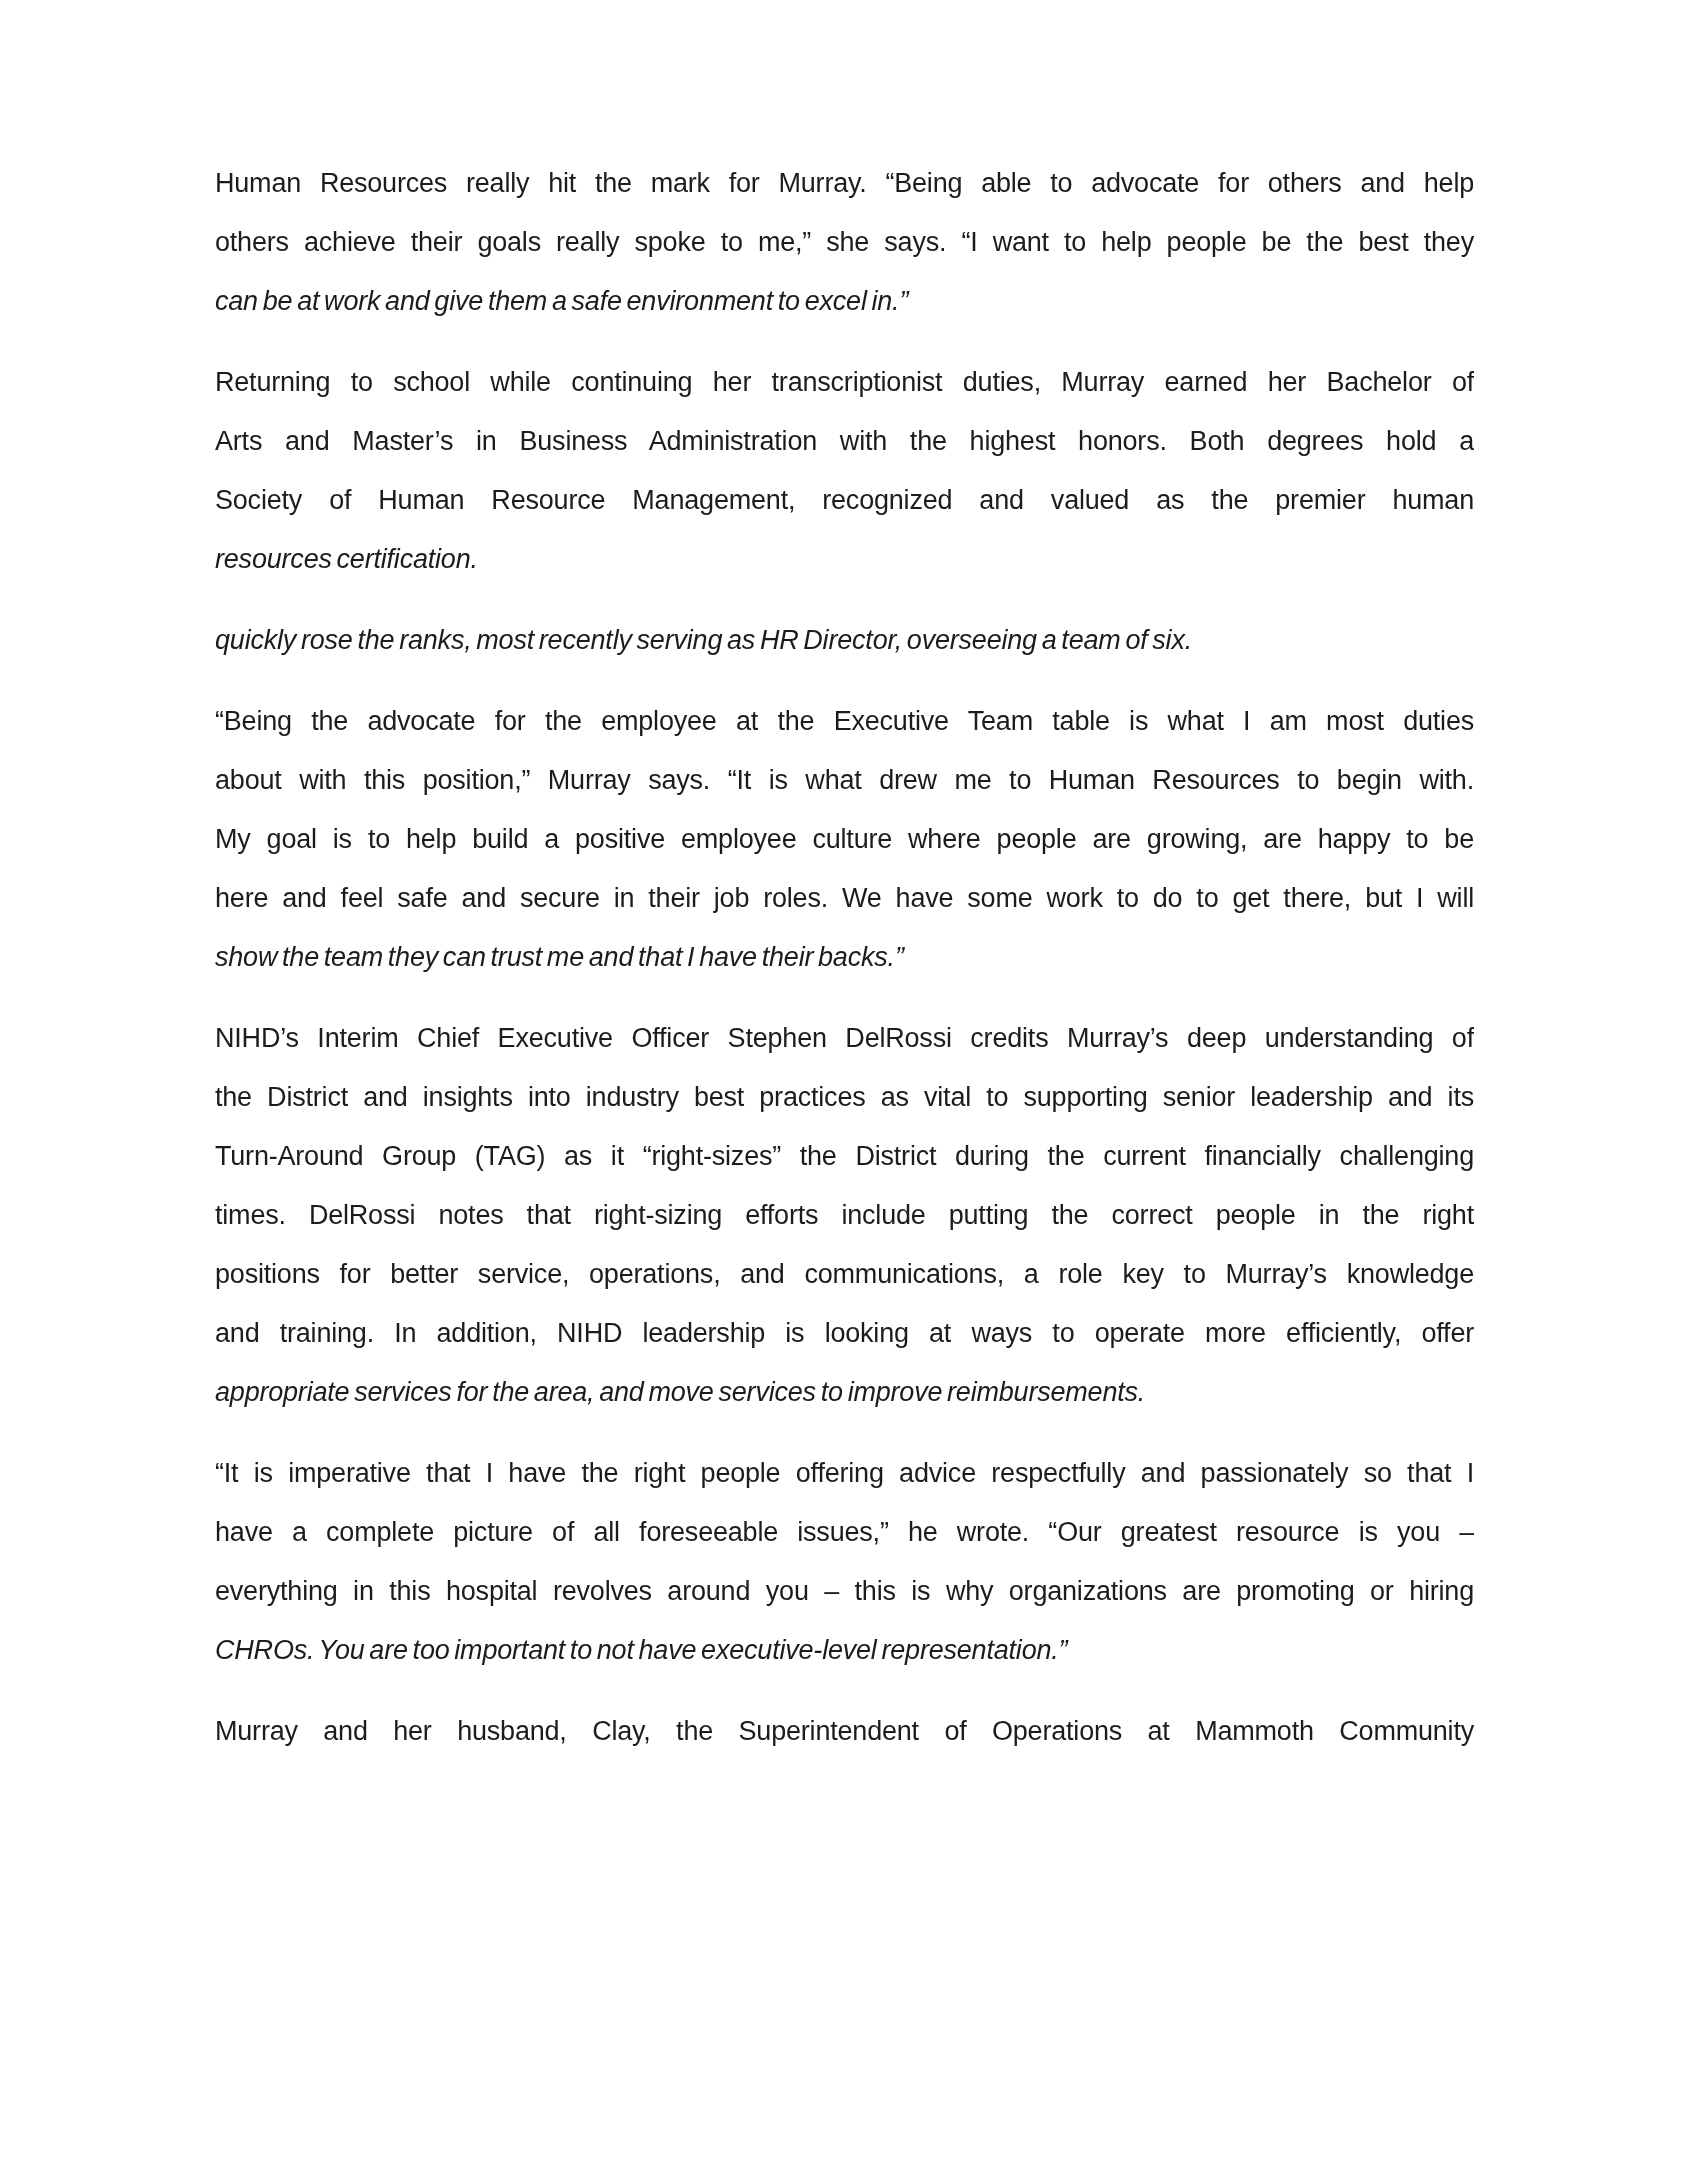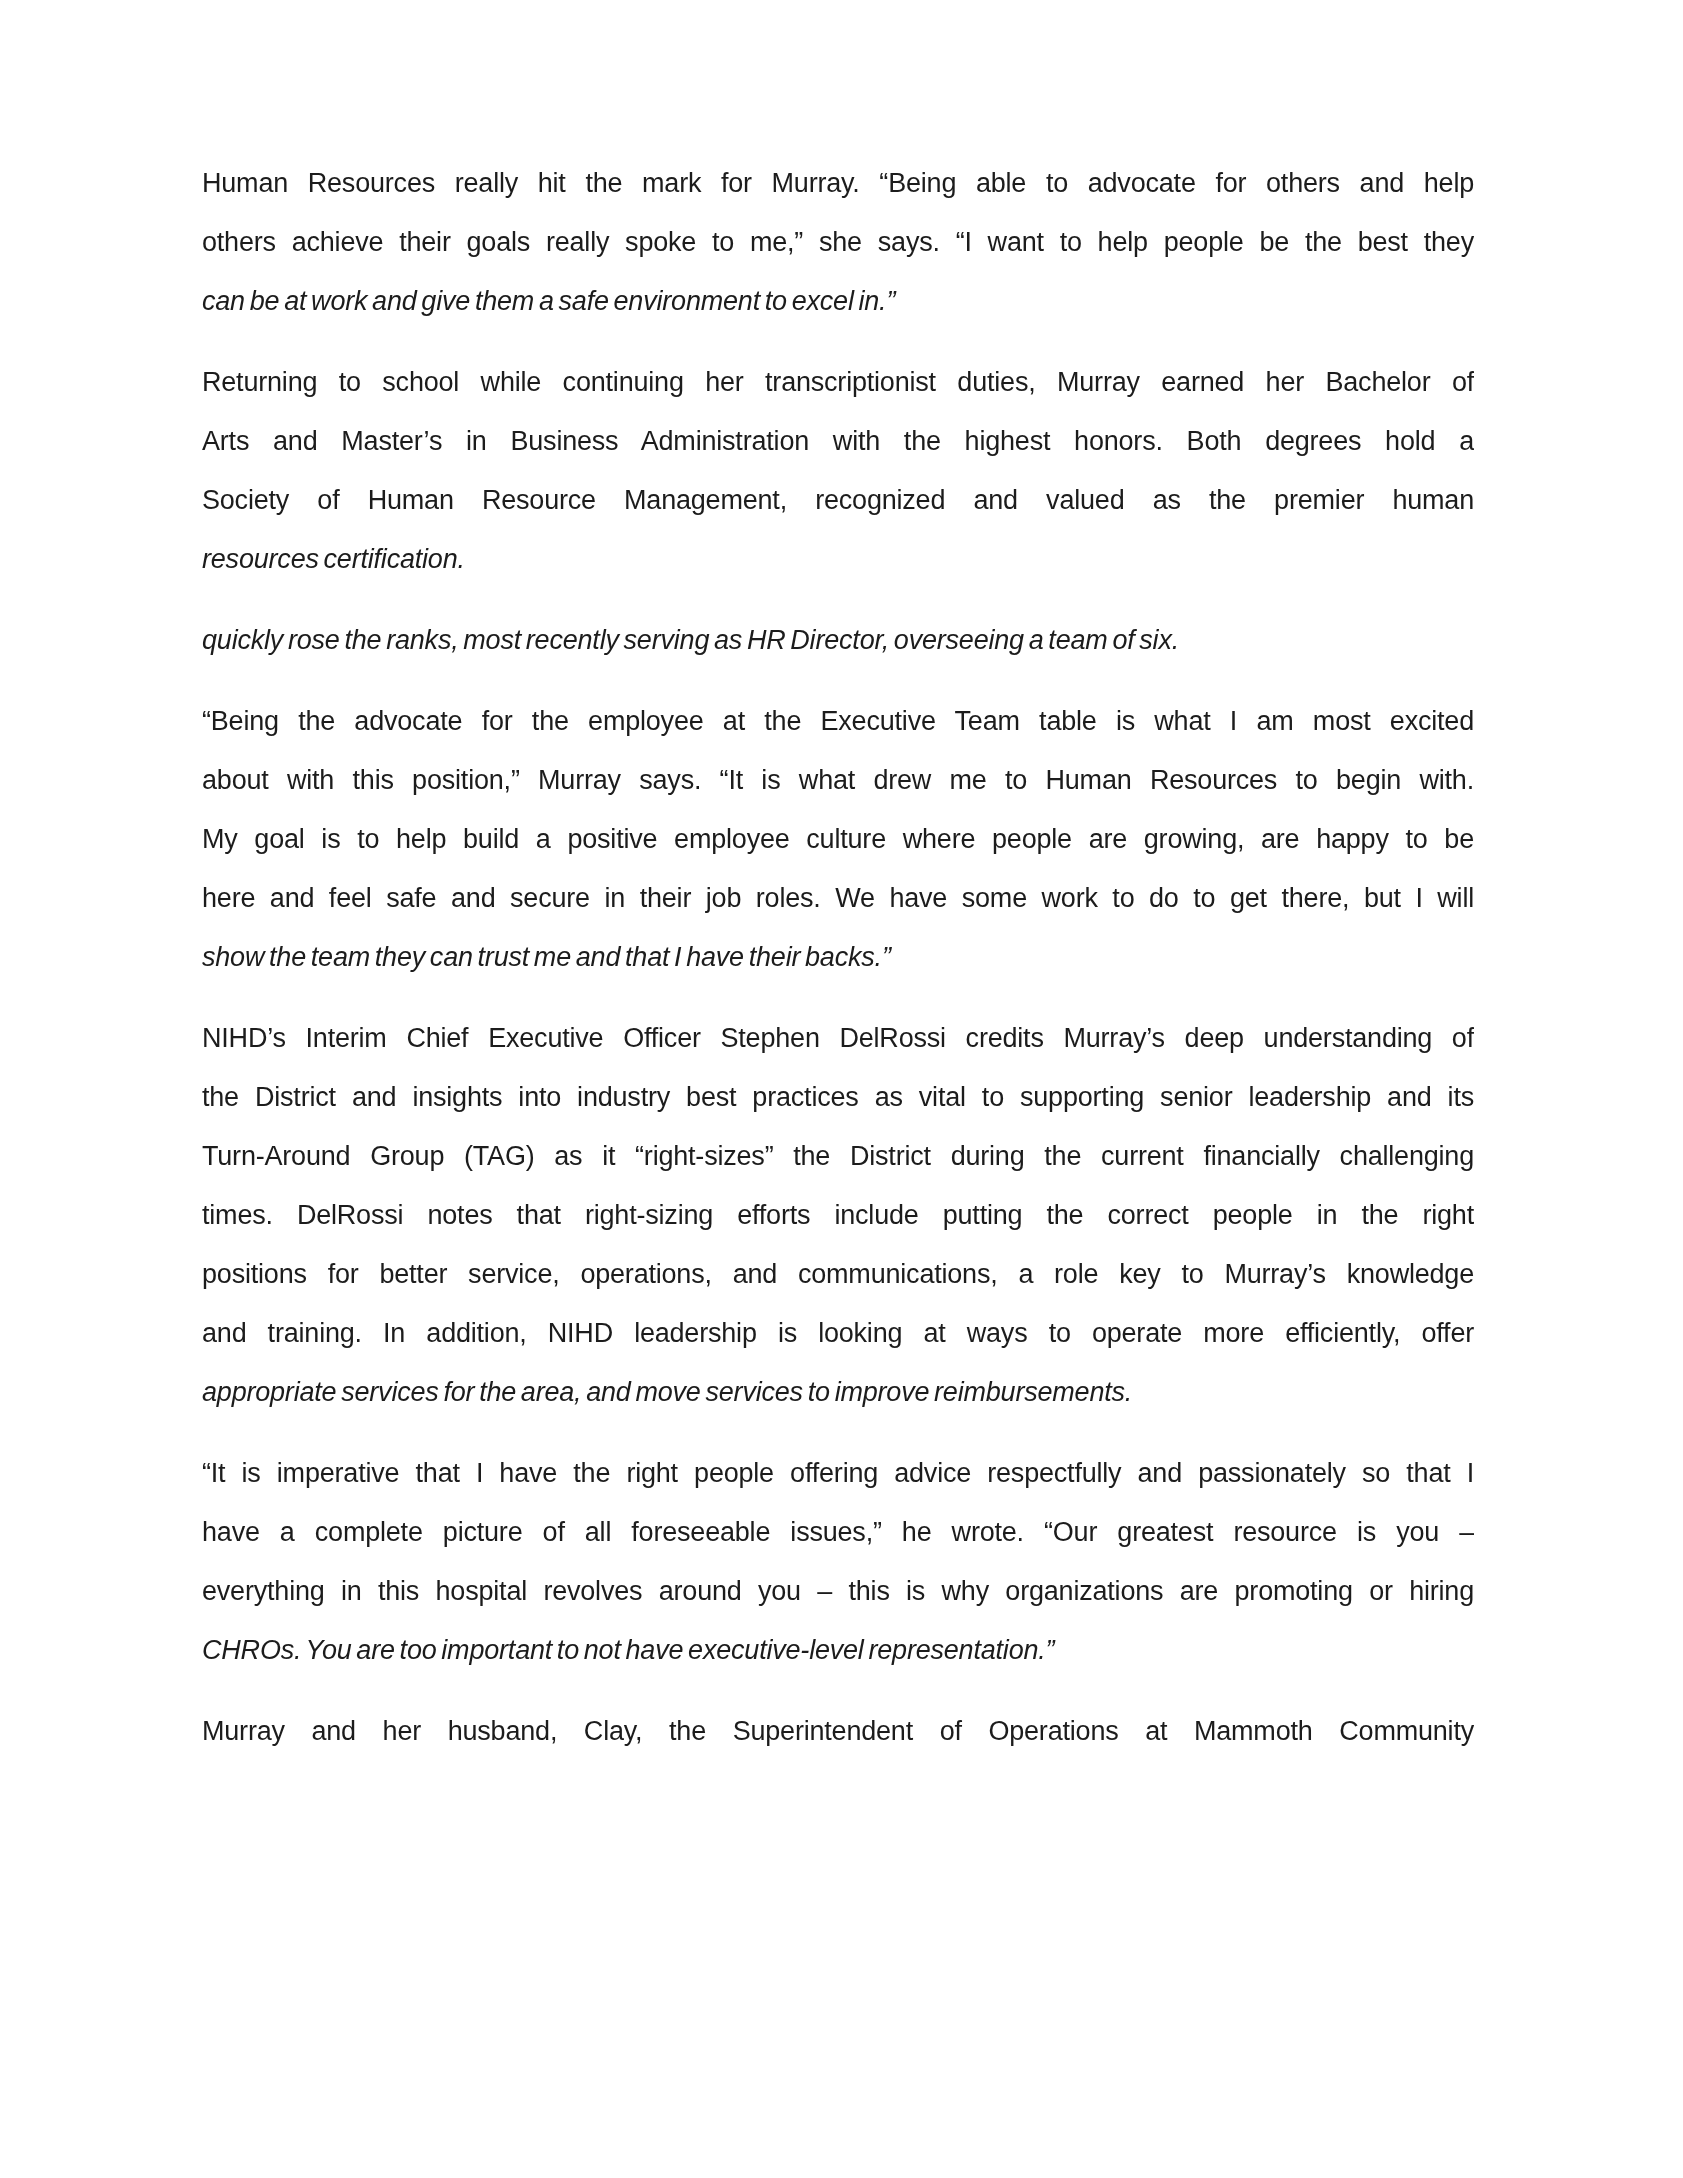--- a/index.html
+++ b/index.html
@@ -19,21 +19,21 @@
     left: 202px;
     top: 154px;
     width: 1272px;
     font-family: "Liberation Sans", sans-serif;
     font-size: 27px;
     color: #1c1c1c;
     letter-spacing: -0.2px;
     word-spacing: -2.5px;
   }
   .para {
-    margin: 0 0 22px 0;
+    margin: 0 0 22px 13px;
     padding: 0;
   }
   .line {
     height: 59px;
     line-height: 59px;
     text-align: justify;
     text-align-last: justify;
     text-justify: inter-word;
     overflow: hidden;
     white-space: nowrap;
@@ -56,21 +56,21 @@
       <div class="para">
         <div class="line">Returning to school while continuing her transcriptionist duties, Murray earned her Bachelor of</div>
         <div class="line">Arts and Master’s in Business Administration with the highest honors. Both degrees hold a</div>
         <div class="line">Society of Human Resource Management, recognized and valued as the premier human</div>
         <div class="line last">resources certification.</div>
       </div>
       <div class="para">
         <div class="line last">quickly rose the ranks, most recently serving as HR Director, overseeing a team of six.</div>
       </div>
       <div class="para">
-        <div class="line">“Being the advocate for the employee at the Executive Team table is what I am most excited</div>
+        <div class="line">“Being the advocate for the employee at the Executive Team table is what I am most duties</div>
         <div class="line">about with this position,” Murray says. “It is what drew me to Human Resources to begin with.</div>
         <div class="line">My goal is to help build a positive employee culture where people are growing, are happy to be</div>
         <div class="line">here and feel safe and secure in their job roles. We have some work to do to get there, but I will</div>
         <div class="line last">show the team they can trust me and that I have their backs.”</div>
       </div>
       <div class="para">
         <div class="line">NIHD’s Interim Chief Executive Officer Stephen DelRossi credits Murray’s deep understanding of</div>
         <div class="line">the District and insights into industry best practices as vital to supporting senior leadership and its</div>
         <div class="line">Turn-Around Group (TAG) as it “right-sizes” the District during the current financially challenging</div>
         <div class="line">times. DelRossi notes that right-sizing efforts include putting the correct people in the right</div>

